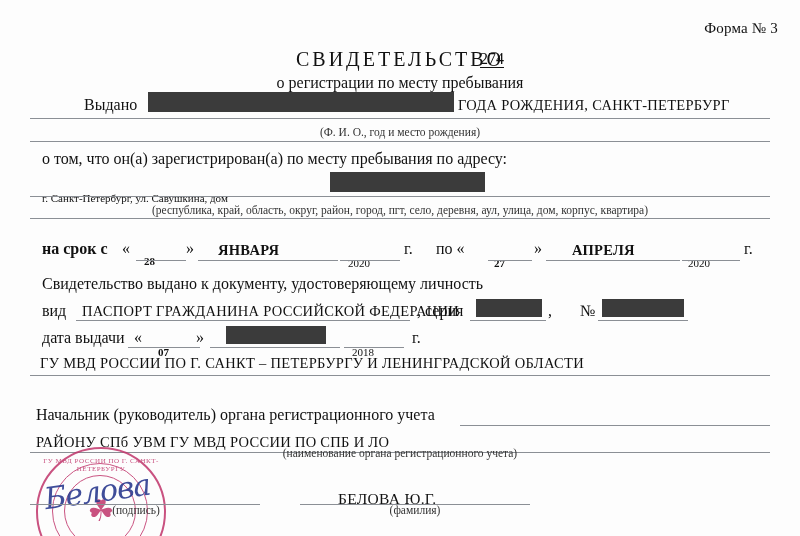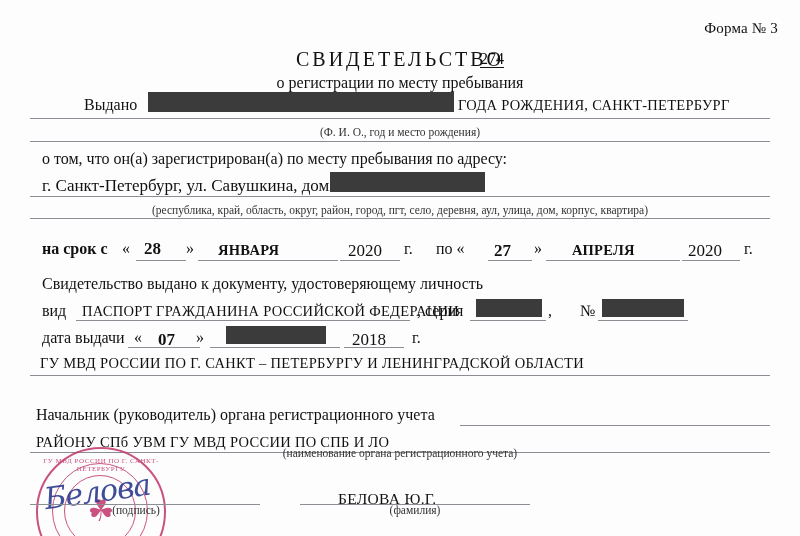--- a/index.html
+++ b/index.html
@@ -66,21 +66,22 @@
 
   .lbl { font-size: 16px; }
   .caption {
     position: absolute;
     text-align: center;
     font-size: 11.5px;
     color: #333;
   }
   .val {
     position: absolute;
-    font-size: 17px;
+    font-size: 11px;
+    margin-top: 16px;
   }
   .val-caps {
     position: absolute;
     font-size: 14.5px;
     letter-spacing: 0.3px;
   }
 
   
   .stamp {
     position: absolute;

